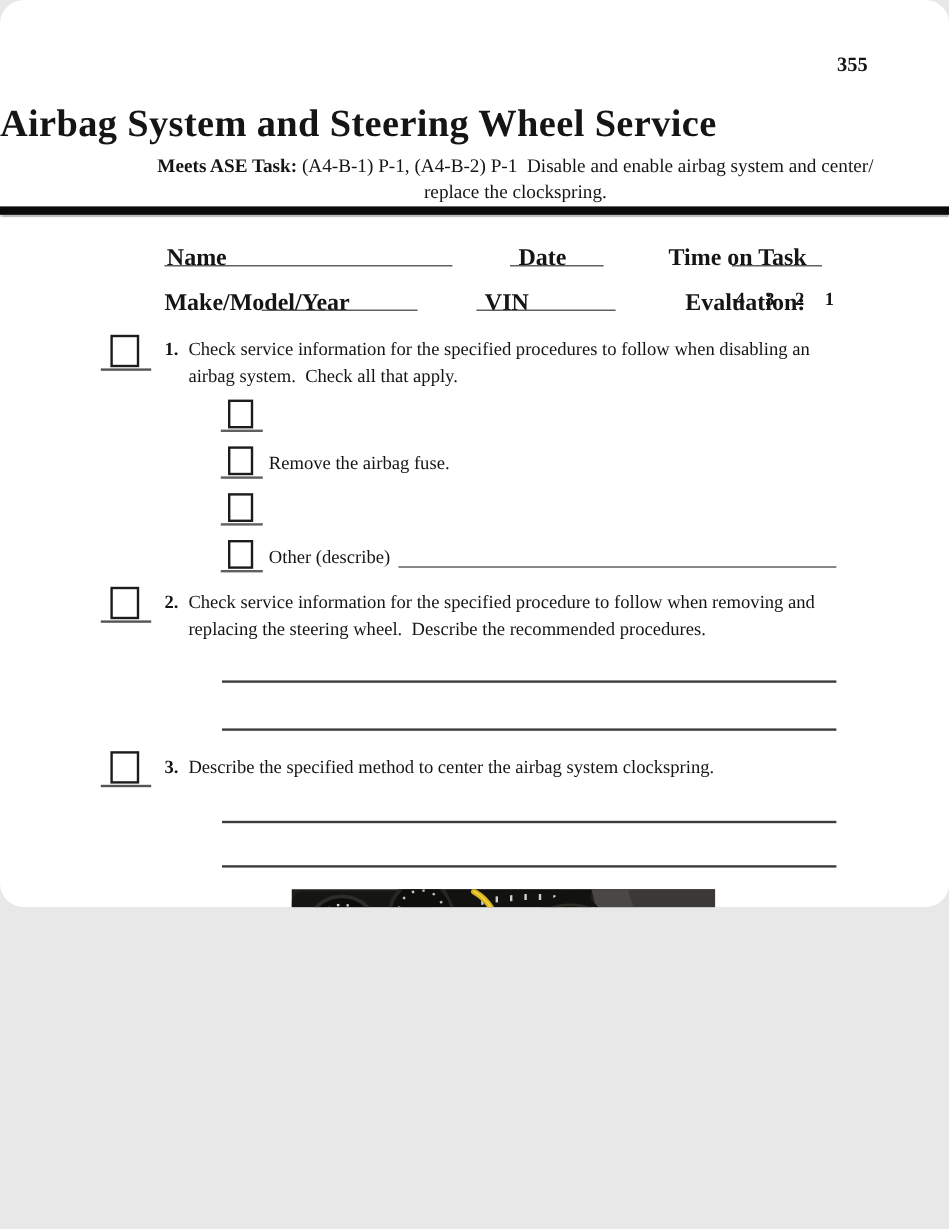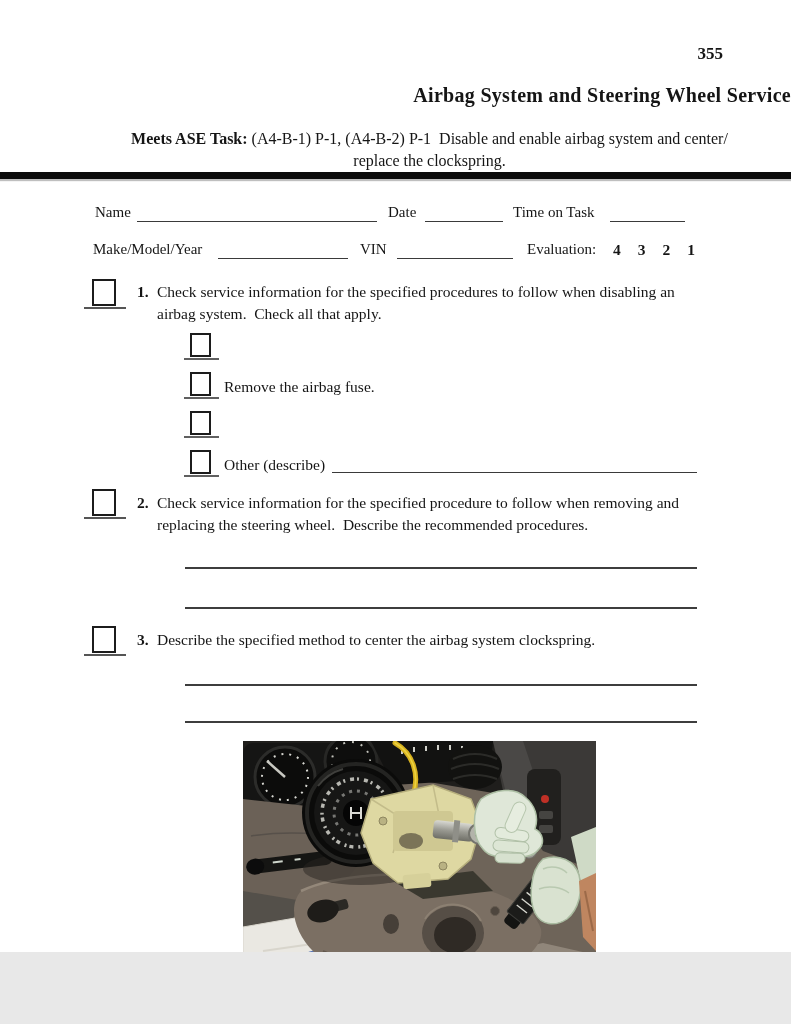--- a/index.html
+++ b/index.html
@@ -1,33 +1,33 @@
 <!DOCTYPE html>
 <html><head>
 <meta charset="utf-8">
 <style>
   html,body { margin:0; padding:0; background:#e8e8e8; }
   .page {
-    position:relative; width:791px; height:952px; margin:0 auto;
+    position:relative; width:791px; height:756px; margin:0 auto;
     background:#ffffff; overflow:hidden;
-    font-family:"Liberation Serif","DejaVu Serif",serif; color:#151515;
+    font-family:"Liberation Serif","DejaVu Serif",serif; color:#151515;border-radius:20px;
   }
   .keep-ws { white-space:pre; }
   .pgnum { position:absolute; top:44px; right:68px; font-weight:bold; font-size:17px; }
-  .title { position:absolute; top:84px; left:0; width:100%; margin:0; text-align:right;
-           font-size:20px; font-weight:bold; letter-spacing:0.3px; }
+  .title { position:absolute; top:84px; left:0; width:100%; margin:0; text-align:left;
+           font-size:32px; font-weight:bold; letter-spacing:0.3px; }
   .ase   { position:absolute; left:0; width:100%; text-align:center; font-size:16px;padding-left:34px; }
   .ase-1 { top:130px; }
   .ase-2 { top:152px; }
   .ase .b { font-weight:bold; }
   .ase .t { margin-left:4px; }
   .rule  { position:absolute; top:172px; left:0; width:791px; height:7px; background:#0b0b0b;
            box-shadow:0 2px 1px rgba(0,0,0,0.25); }
 
-  .flabel { position:absolute; font-weight:normal; font-size:15px; }
+  .flabel { position:absolute; font-weight:bold; font-size:20px;margin-left:44px; }
   .fline  { position:absolute; height:0; border-bottom:1.7px solid #3a3a3a; }
   .evalnums { position:absolute; font-weight:bold; font-size:15.5px; display:flex; gap:17px; }
 
   .tnum  { position:absolute; font-weight:bold; font-size:15.5px; }
   .ttext { position:absolute; font-size:15.5px; }
 
   .cbx { position:absolute; background:#fff; border:2.4px solid #1c1c1c; box-sizing:border-box; }
   .cbx::after { content:""; position:absolute; height:2.2px; background:#555; bottom:-5px; }
   .cbx-main { width:24px; height:27px; }
   .cbx-main::after { left:-10px; right:-12px; }

